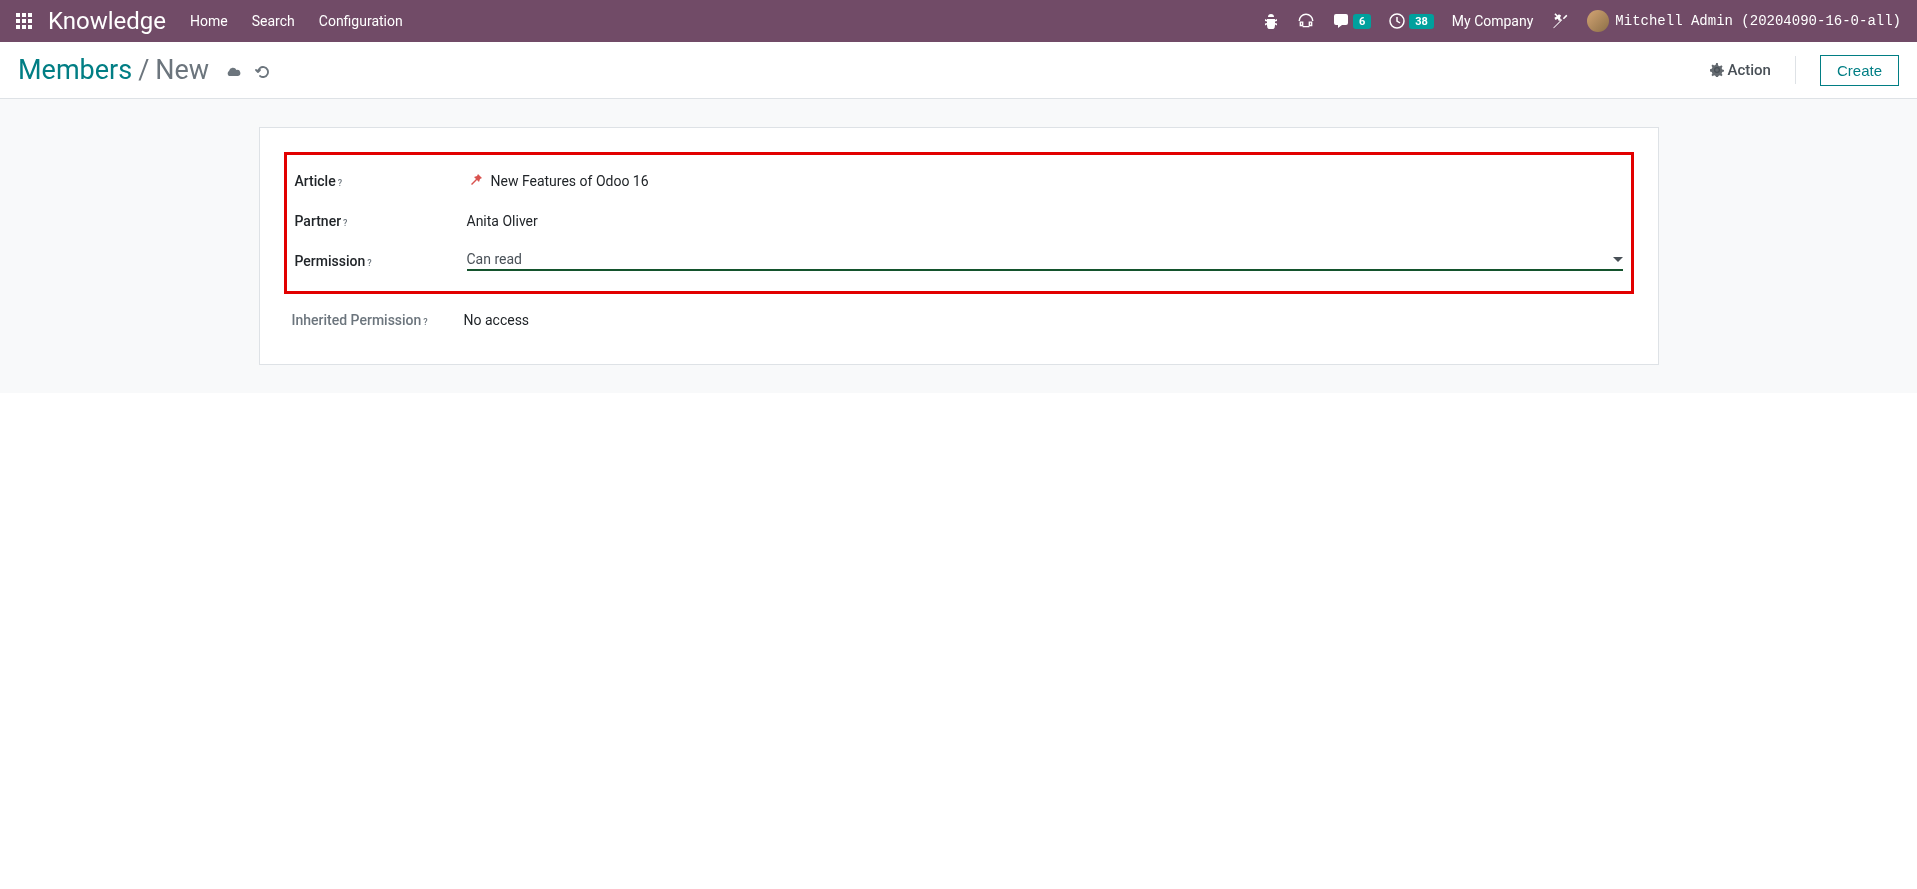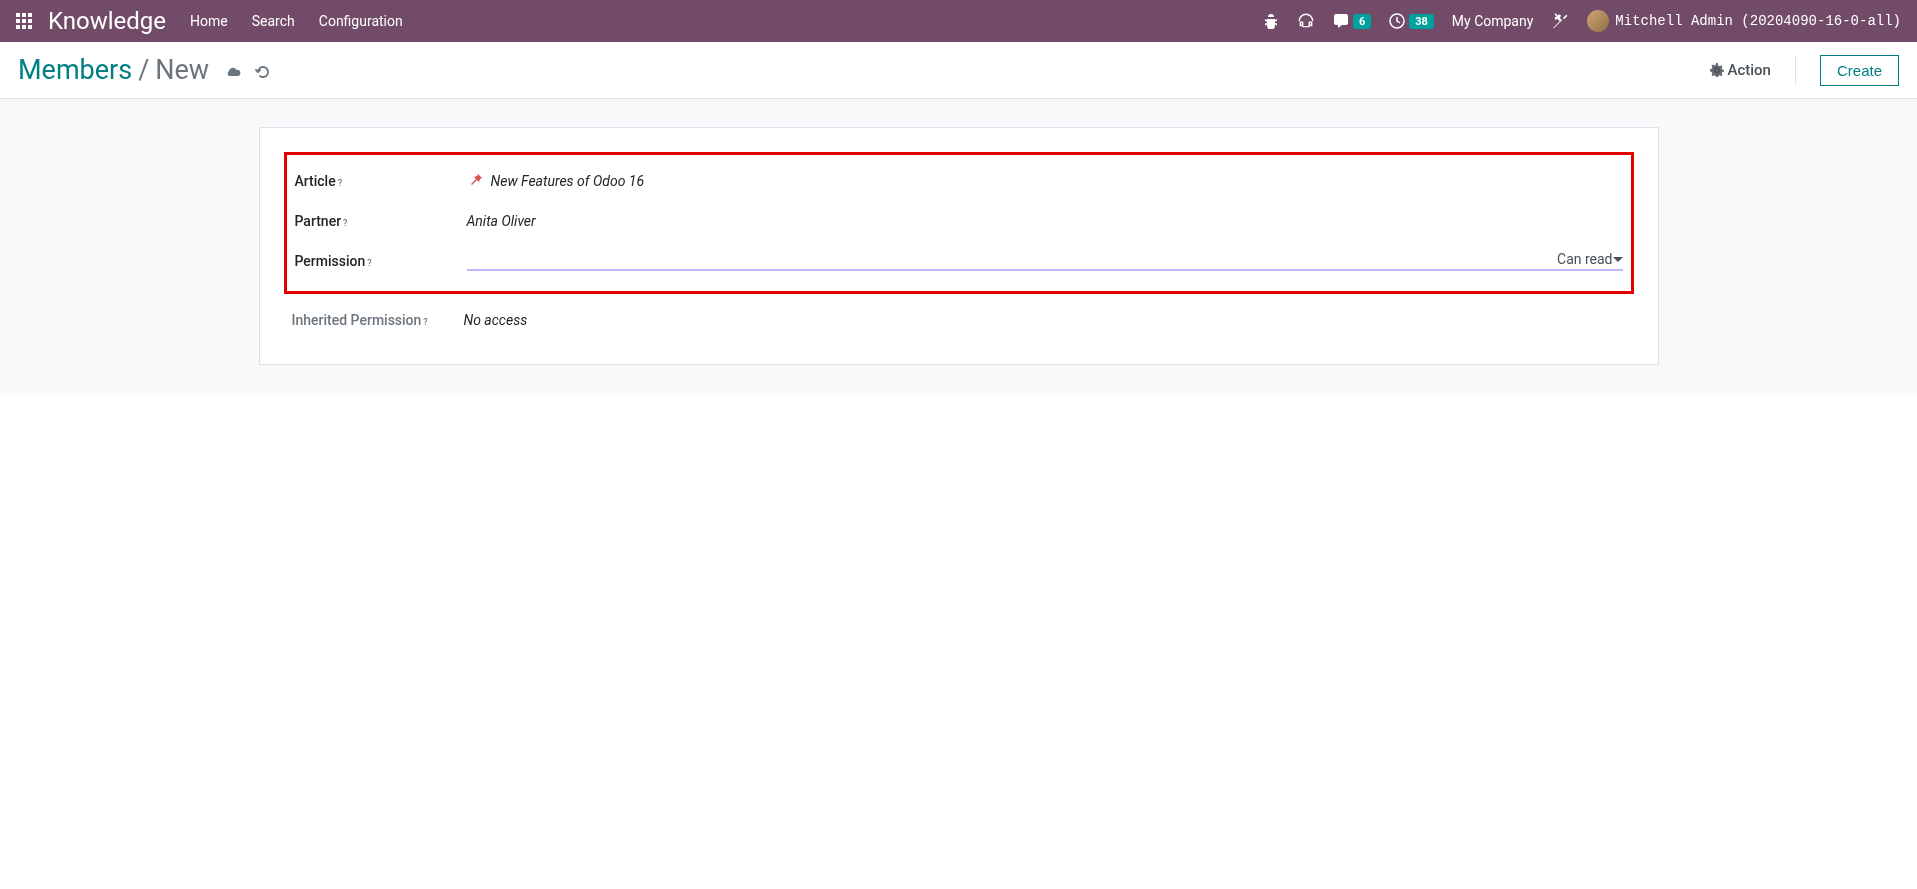--- a/index.html
+++ b/index.html
@@ -66,24 +66,24 @@
       max-width: 1400px;
       margin: 12px auto;
       border: 1px solid #dee2e6;
       padding: 24px;
     }
     .highlight-group { border: 3px solid #e20000; padding: 6px 8px 10px 8px; margin-bottom: 6px; }
     .form-row { display: flex; align-items: center; min-height: 40px; }
     .form-label { width: 172px; color: #212529; font-weight: 500; font-size: 14px; display: flex; align-items: baseline; gap: 2px; }
     .form-label-muted { color: #6c757d; }
     .help-q { font-size: 9px; color: #6c757d; vertical-align: super; }
-    .form-value { flex: 1; color: #212529; font-size: 14px; display: flex; align-items: center; gap: 8px; font-style: italic; }
+    .form-value { flex: 1; color: #212529; font-size: 14px; display: flex; align-items: center; gap: 8px; }
     .pushpin { color: #d9534f; }
     .select-wrap { flex: 1; display: flex; align-items: center; border-bottom: 1px solid #7c7c7c; padding-bottom: 2px; position: relative; }
-    .select-wrap-focus { border-bottom: 2px solid #c4b5fd; text-align: right; }
+    .select-wrap-focus { border-bottom: 2px solid #14532d; }
     .select-val { flex: 1; color: #495057; }
     .caret { width: 0; height: 0; border-left: 5px solid transparent; border-right: 5px solid transparent; border-top: 5px solid #495057; }
   </style>
 </head>
 <body>
 
 <div class="topbar">
   <div class="apps-grid">
     <div class="apps-grid-row">
         <div class="apps-grid-dot"></div>

